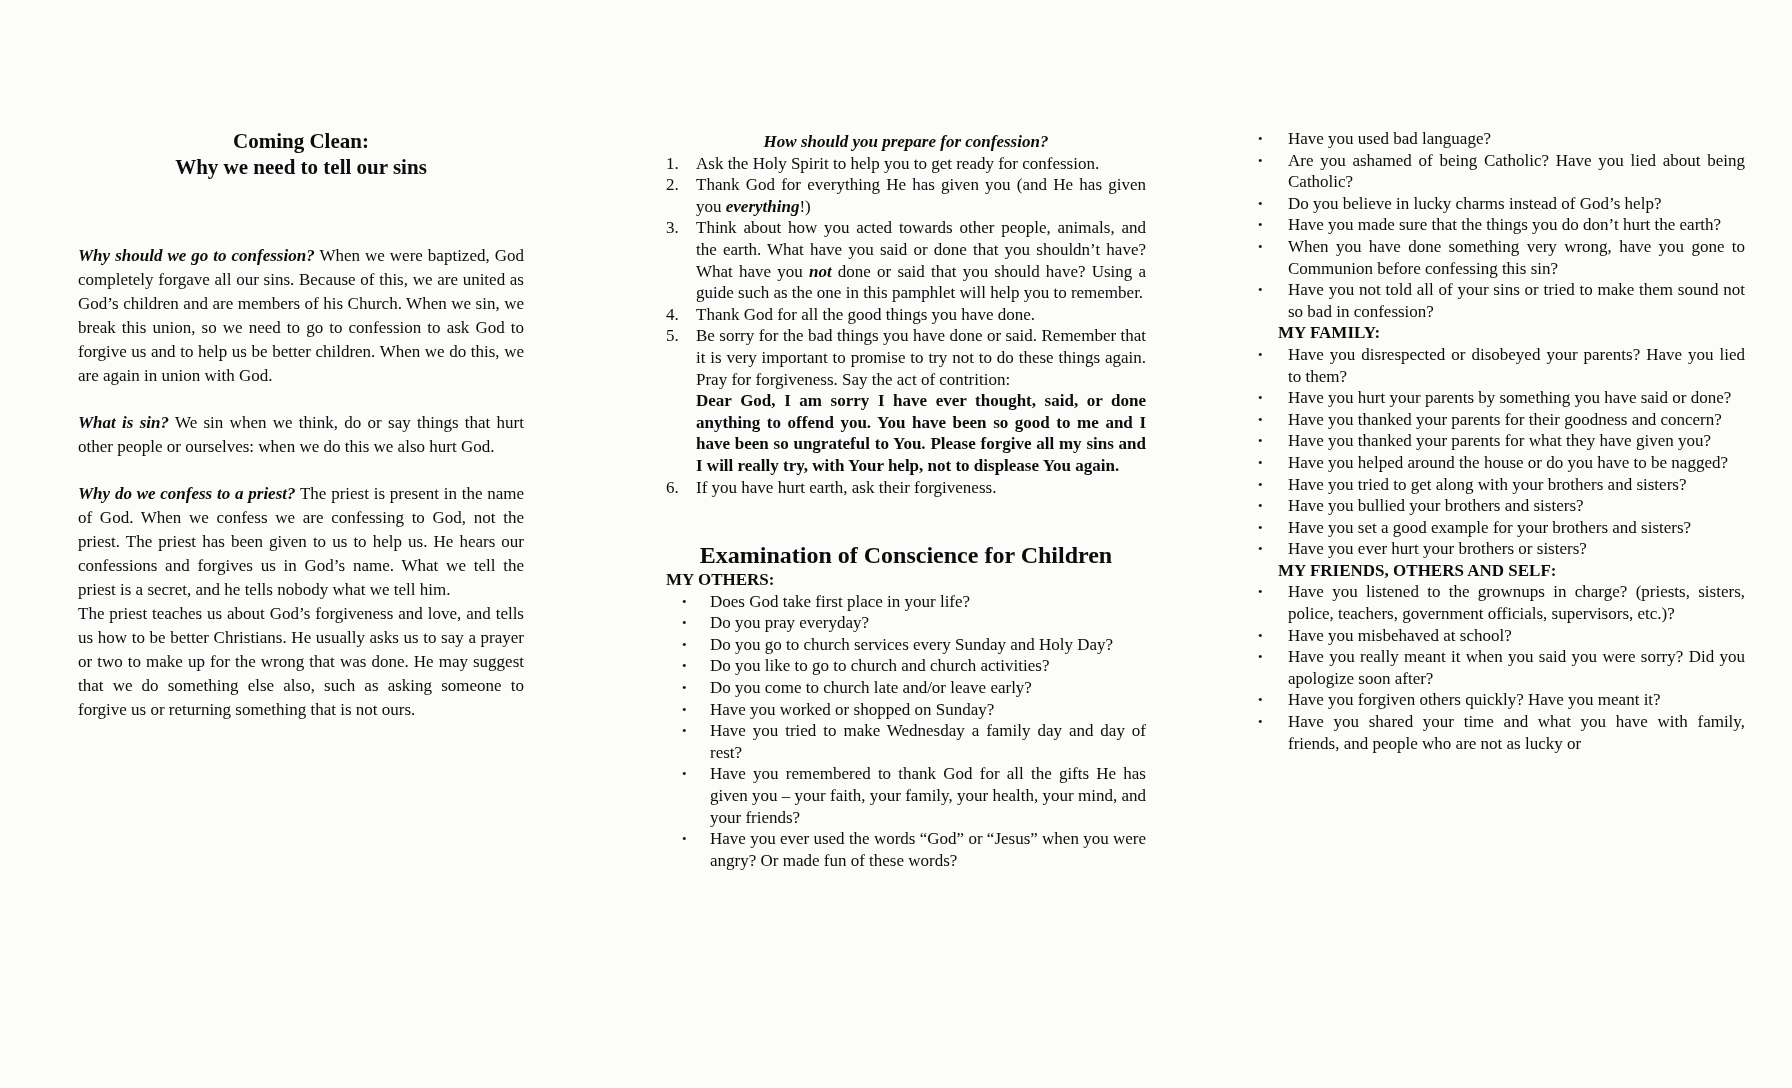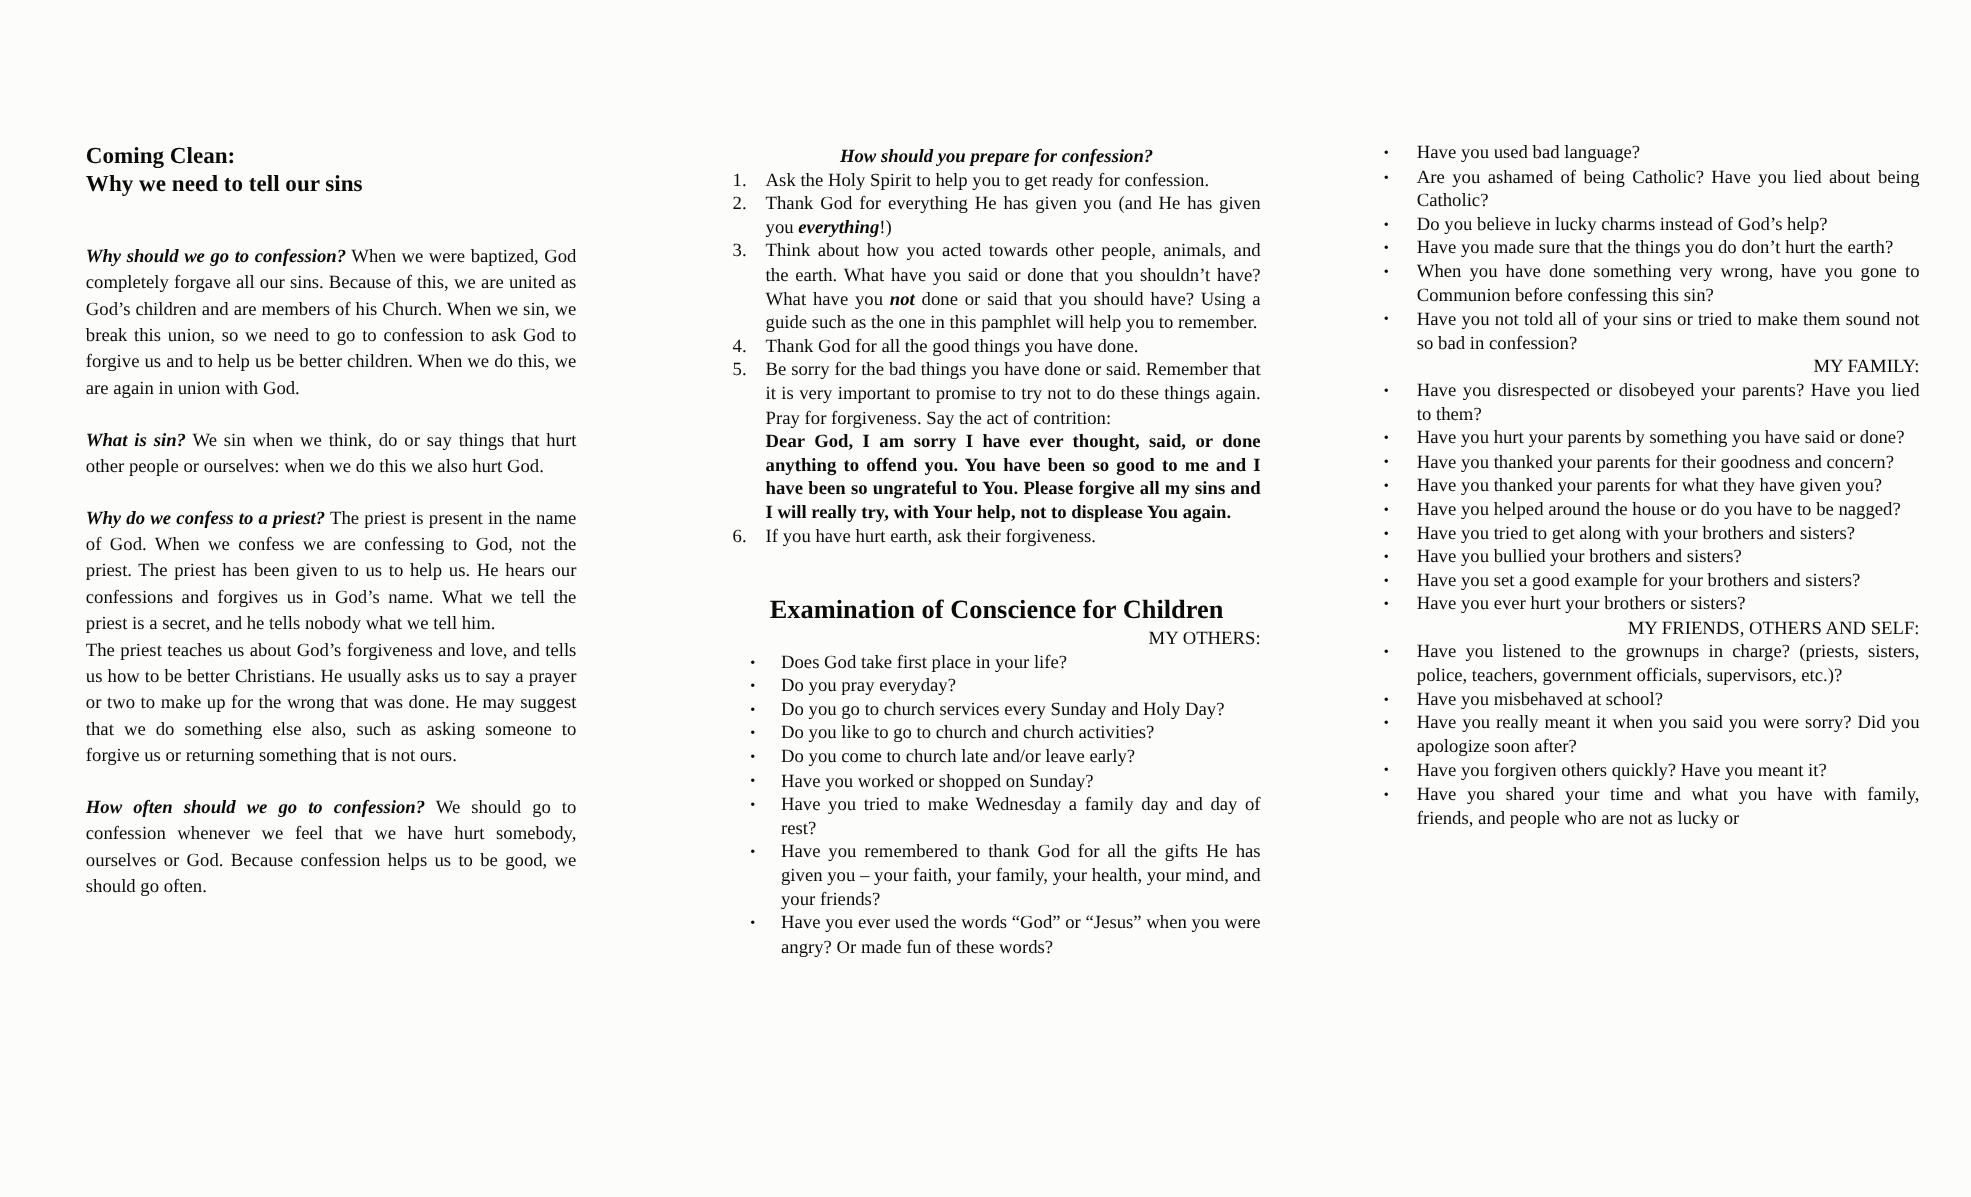--- a/index.html
+++ b/index.html
@@ -10,38 +10,38 @@
     color: #0c0c0c;
     font-family: "Liberation Serif", "DejaVu Serif", serif;
     overflow: hidden;
   }
   .col { position: absolute; font-size: 17px; text-align: justify; }
 
   
   .col-left { left: 78px; top: 128px; width: 446px; line-height: 24px; }
   .doc-title {
     font-weight: bold; font-size: 21px; line-height: 26px;
-    text-align: left; margin-bottom: 41px;
+    text-align: center; margin-bottom: 64px;
   }
   .para { margin-bottom: 23px; }
   .lead { font-weight: bold; font-style: italic; }
 
   
   .col-mid { left: 666px; top: 131px; width: 480px; line-height: 21.6px; }
   .mid-heading { font-weight: bold; font-style: italic; text-align: center; }
   .step { display: flex; }
   .step-num { flex: none; width: 30px; }
   .step-body { flex: 1; text-align: justify; }
   .emph { font-weight: bold; font-style: italic; }
   .prayer { display: block; font-weight: bold; text-align: justify; }
   .exam-heading {
     font-weight: bold; font-size: 24px; line-height: 28px;
     text-align: center; margin-top: 43px;
   }
-  .section-label { font-weight: normal; text-align: right; }
+  .section-label { font-weight: bold; text-align: left; }
 
   
   .col-right { left: 1256px; top: 128px; width: 489px; line-height: 21.6px; }
   .label-right { margin-left: 22px; }
 
   
   .bullet-item { display: flex; }
   .bullet-marker { flex: none; font-size: 13px; }
   .bullet-text { flex: 1; text-align: justify; }
   .bullets-mid .bullet-marker { margin-left: 16px; width: 28px; }
@@ -58,21 +58,20 @@
       <div>Why we need to tell our sins</div>
     </header>
     <div>
 
         <div class="para"><span class="lead">Why should we go to confession?</span><span> </span><span>When we were baptized, God completely forgave all our sins.  Because of this, we are united as God’s children and are members of his Church.  When we sin, we break this union, so we need to go to confession to ask God to forgive us and to help us be better children.  When we do this, we are again in union with God.</span><div></div></div>
 
         <div class="para"><span class="lead">What is sin?</span><span> </span><span>We sin when we think, do or say things that hurt other people or ourselves: when we do this we also hurt God.</span><div></div></div>
 
         <div class="para"><span class="lead">Why do we confess to a priest?</span><span> </span><span>The priest is present in the name of God.  When we confess we are confessing to God, not the priest.  The priest has been given to us to help us.  He hears our confessions and forgives us in God’s name.  What we tell the priest is a secret, and he tells nobody what we tell him.</span><div>The priest teaches us about God’s forgiveness and love, and tells us how to be better Christians.  He usually asks us to say a prayer or two to make up for the wrong that was done.  He may suggest that we do something else also, such as asking someone to forgive us or returning something that is not ours.</div></div>
 
-        <div class="para"><span class="lead">How often should we go to confession?</span><span> </span><span>We should go to confession whenever we feel that we have hurt somebody, ourselves or God.  Because confession helps us to be good, we should go often.</span><div></div></div>
       </div>
   </section>
 
   <section class="col col-mid">
     <div class="mid-heading">How should you prepare for confession?</div>
     <div>
 
         <div class="step">
           <span class="step-num">1.</span>
           <span class="step-body"><span>Ask the Holy Spirit to help you to get ready for confession.</span><span class="emph"></span><span></span><span class="prayer"></span></span>

